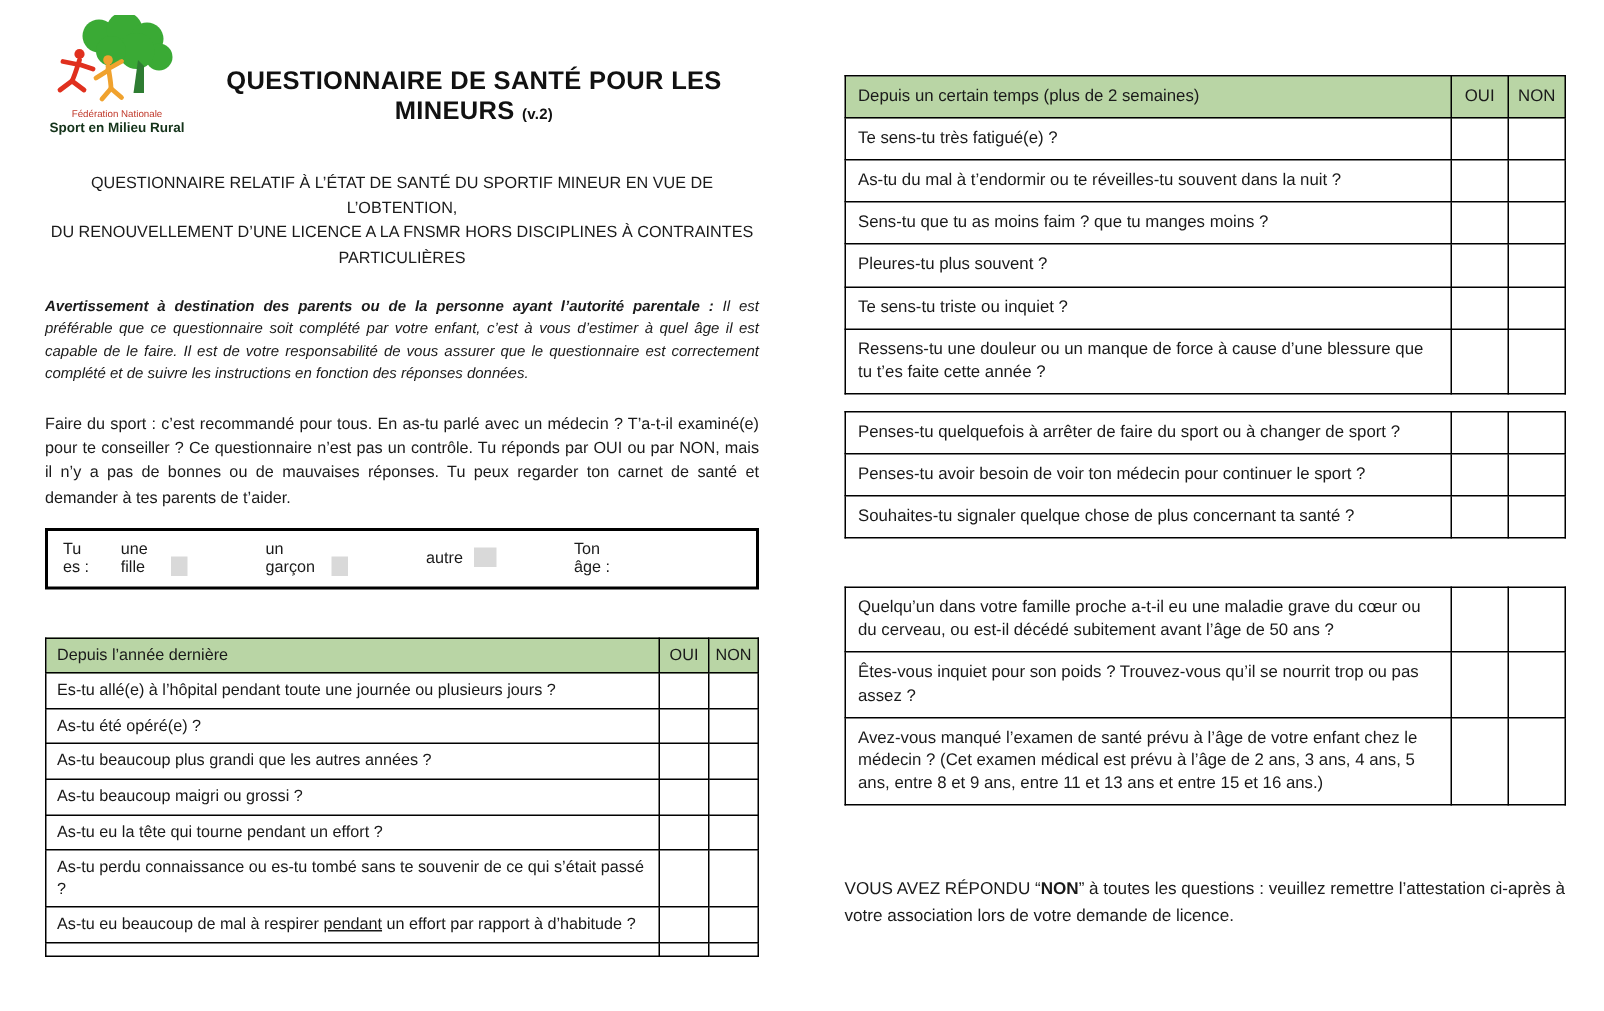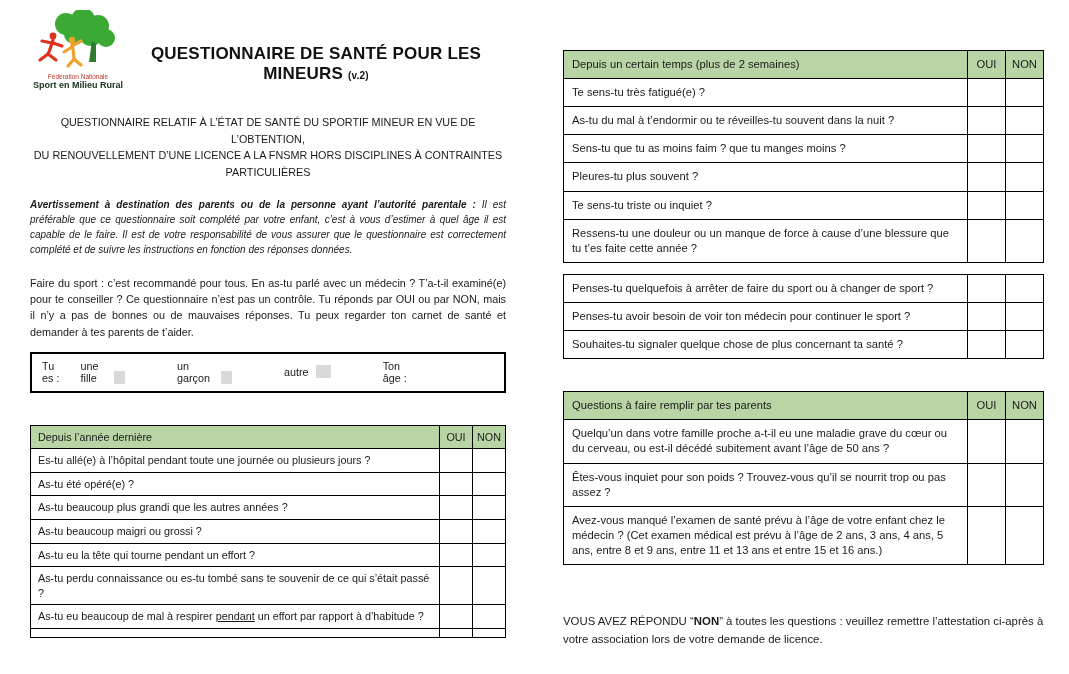--- a/index.html
+++ b/index.html
@@ -253,25 +253,20 @@
             <td><span>Souhaites-tu signaler quelque chose de plus concernant ta santé ?</span></td>
             <td class="acol"></td>
             <td class="acol"></td>
           </tr>
         </tbody>
       </table>
     </div>
   <div class="tbl-host" id="table-host-3">
       <table class="qtable">
         <tbody>
-          <tr class="head">
-            <td>Questions à faire remplir par tes parents</td>
-            <td class="acol">OUI</td>
-            <td class="acol">NON</td>
-          </tr>
           <tr>
             <td><span>Quelqu’un dans votre famille proche a-t-il eu une maladie grave du cœur ou du cerveau, ou est-il décédé subitement avant l’âge de 50 ans ?</span></td>
             <td class="acol"></td>
             <td class="acol"></td>
           </tr>
           <tr>
             <td><span>Êtes-vous inquiet pour son poids ? Trouvez-vous qu’il se nourrit trop ou pas assez ?</span></td>
             <td class="acol"></td>
             <td class="acol"></td>
           </tr>

